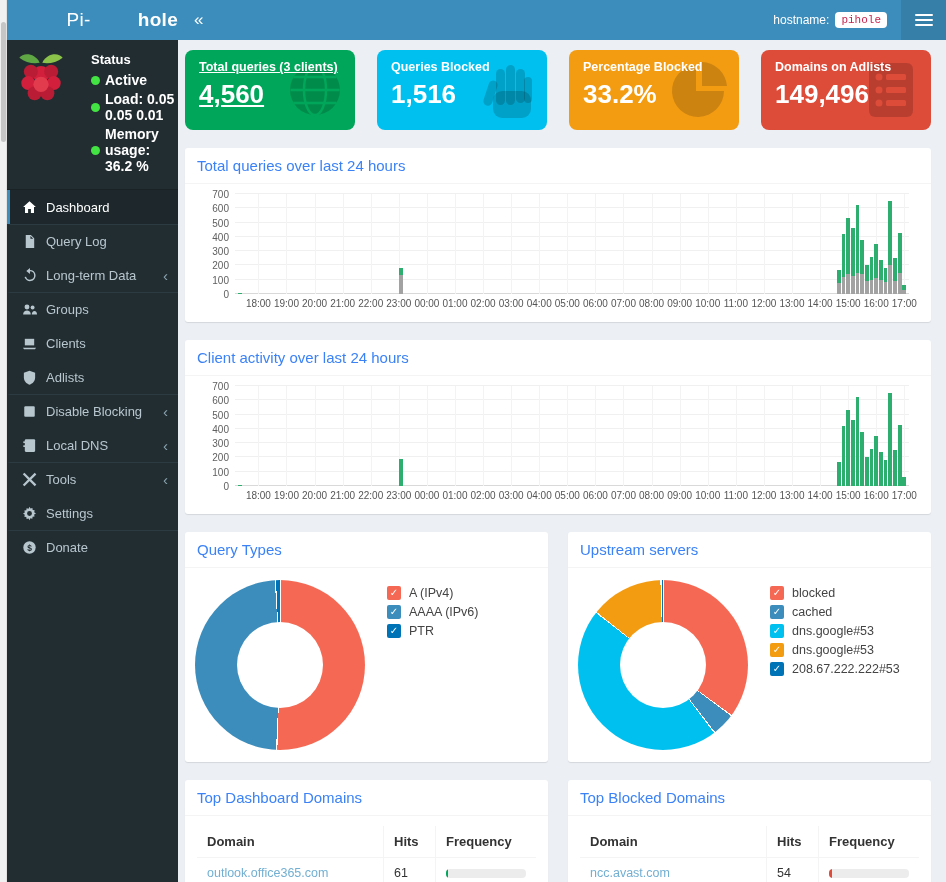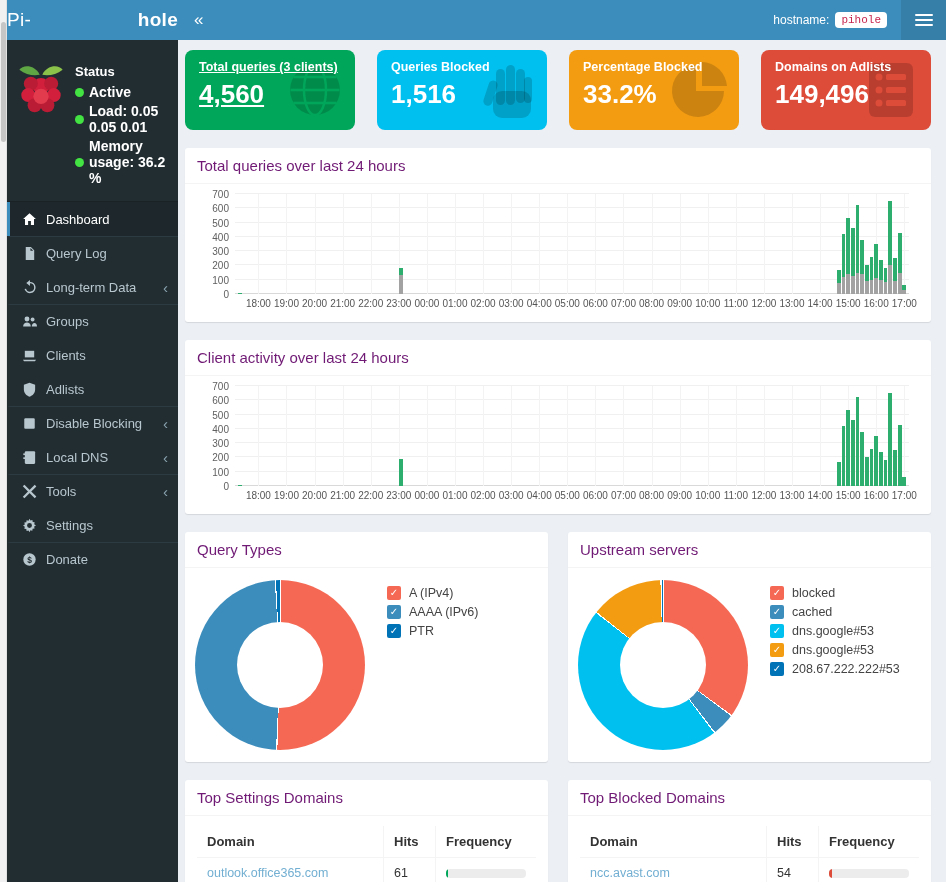--- a/index.html
+++ b/index.html
@@ -5,33 +5,33 @@
   * { margin:0; padding:0; box-sizing:border-box; }
   html,body { width:946px; height:882px; overflow:hidden; }
   body { font-family:"Liberation Sans","DejaVu Sans",sans-serif; background:#ecf0f5; color:#444; }
 
   
   .left-strip { position:fixed; left:0; top:0; width:7px; height:882px; background:#f1f1f1; border-right:1px solid #e2e2e2; z-index:50; }
   .left-strip .thumb { position:absolute; top:22px; left:1px; width:5px; height:120px; background:#c6c6c6; border-radius:3px; }
 
   
   header { position:fixed; left:7px; top:0; right:0; height:40px; display:flex; z-index:40; }
-  .brand { width:171px; background:#3c8dbc; color:#fff; font-size:19px; display:flex; align-items:center; justify-content:space-between; letter-spacing:.3px; }
+  .brand { width:171px; background:#3c8dbc; color:#fff; font-size:19px; display:flex; align-items:center; justify-content:flex-end; letter-spacing:.3px;gap:47px; }
   .brand b { font-weight:bold; }
   .topnav { flex:1; background:#3c8dbc; display:flex; align-items:center; }
   .collapse-toggle { color:#fff; font-size:17px; padding:0 16px; cursor:pointer; text-decoration:none; }
   .top-right { margin-left:auto; display:flex; align-items:center; height:40px; }
   .hostname-label { color:#fff; font-size:12px; margin-right:6px; }
   .hostname-badge { font-family:"Liberation Mono","DejaVu Sans Mono",monospace; font-size:11px; background:#fff; color:#c7254e; border-radius:4px; padding:2px 6px; margin-right:14px; }
   .burger { width:45px; height:40px; background:#367fa9; display:flex; flex-direction:column; align-items:center; justify-content:center; gap:3px; cursor:pointer; }
   .burger i { display:block; width:18px; height:2px; background:#fff; border-radius:1px; }
 
   
   aside { position:fixed; left:7px; top:40px; width:171px; height:842px; background:#222d32; z-index:30; }
-  .status-panel { display:flex; padding:10px 0 12px 8px; gap:8px;margin-top:12px; }
+  .status-panel { display:flex; padding:10px 0 12px 8px; gap:24px; }
   .status-info { padding-top:2px; }
   .status-title { color:#fff; font-size:13px; font-weight:bold; margin-bottom:5px; }
   .status-row { display:flex; align-items:center; gap:5px; margin-bottom:3px; }
   .status-dot { width:9px; height:9px; border-radius:50%; background:#42e342; flex:none; }
   .status-row span { color:#fff; font-size:14px; font-weight:bold; }
 
   nav#menu { border-top:1px solid #1a2226; }
   .side-item { display:flex; align-items:center; height:34px; padding:0 10px 0 12px; color:#b8c7ce; font-size:13px; cursor:pointer; border-left:3px solid transparent; }
   .side-item .micon { width:24px; flex:none; display:flex; align-items:center; }
   .side-item .micon svg { width:15px; height:15px; fill:#b8c7ce; }
@@ -43,21 +43,21 @@
   
   main { position:absolute; left:178px; top:40px; width:768px; padding:10px 15px 0 7px; }
 
   .cards-row { display:flex; gap:22px; margin-bottom:18px; }
   .scard { flex:1; height:80px; border-radius:8px; color:#fff; padding:10px 14px; position:relative; overflow:hidden; }
   .scard .ctitle { font-size:12.5px; font-weight:bold; position:relative; z-index:2; }
   .scard .cvalue { font-size:26px; font-weight:bold; margin-top:5px; position:relative; z-index:2; }
   .scard .cicon { position:absolute; right:8px; top:8px; width:64px; height:64px; z-index:1; }
 
   .box { background:#fff; border-radius:3px; box-shadow:0 1px 1px rgba(0,0,0,0.1); margin-bottom:18px; }
-  .box-header { padding:9px 12px; border-bottom:1px solid #f4f4f4; font-size:15px; color:#701a75; }
+  .box-header { padding:9px 12px; border-bottom:1px solid #f4f4f4; font-size:15px; color:#3b82f6; }
   .box-body { padding:10px 12px 8px 12px; }
 
   
   .plotwrap { position:relative; margin-left:38px; margin-right:10px; }
   .plot { position:relative; height:100px; }
   .hgrid { position:absolute; left:0; right:0; height:1px; background:#f0f0f0; }
   .hgrid.zero { background:#d9d9d9; }
   .vgrid { position:absolute; top:0; bottom:0; width:1px; background:#f3f3f3; }
   .ylab { position:absolute; left:-44px; width:38px; text-align:right; font-size:10px; color:#606060; transform:translateY(-50%); }
   .xlabels { position:relative; height:16px; margin-top:4px; }
@@ -628,21 +628,21 @@
               <span class="legend-check" style="background: rgb(0, 115, 183);">✓</span>
               <span class="legend-label">208.67.222.222#53</span>
             </div>
           </div>
         </div>
     </section>
   </div>
 
   <div class="row2">
     <section class="box">
-      <div class="box-header">Top Settings Domains</div>
+      <div class="box-header">Top Dashboard Domains</div>
       <div class="box-body" id="table0">
           <table>
             <thead>
               <tr>
                 <th>Domain</th>
                 <th class="c2">Hits</th>
                 <th class="c3">Frequency</th>
               </tr>
             </thead>
             <tbody>

